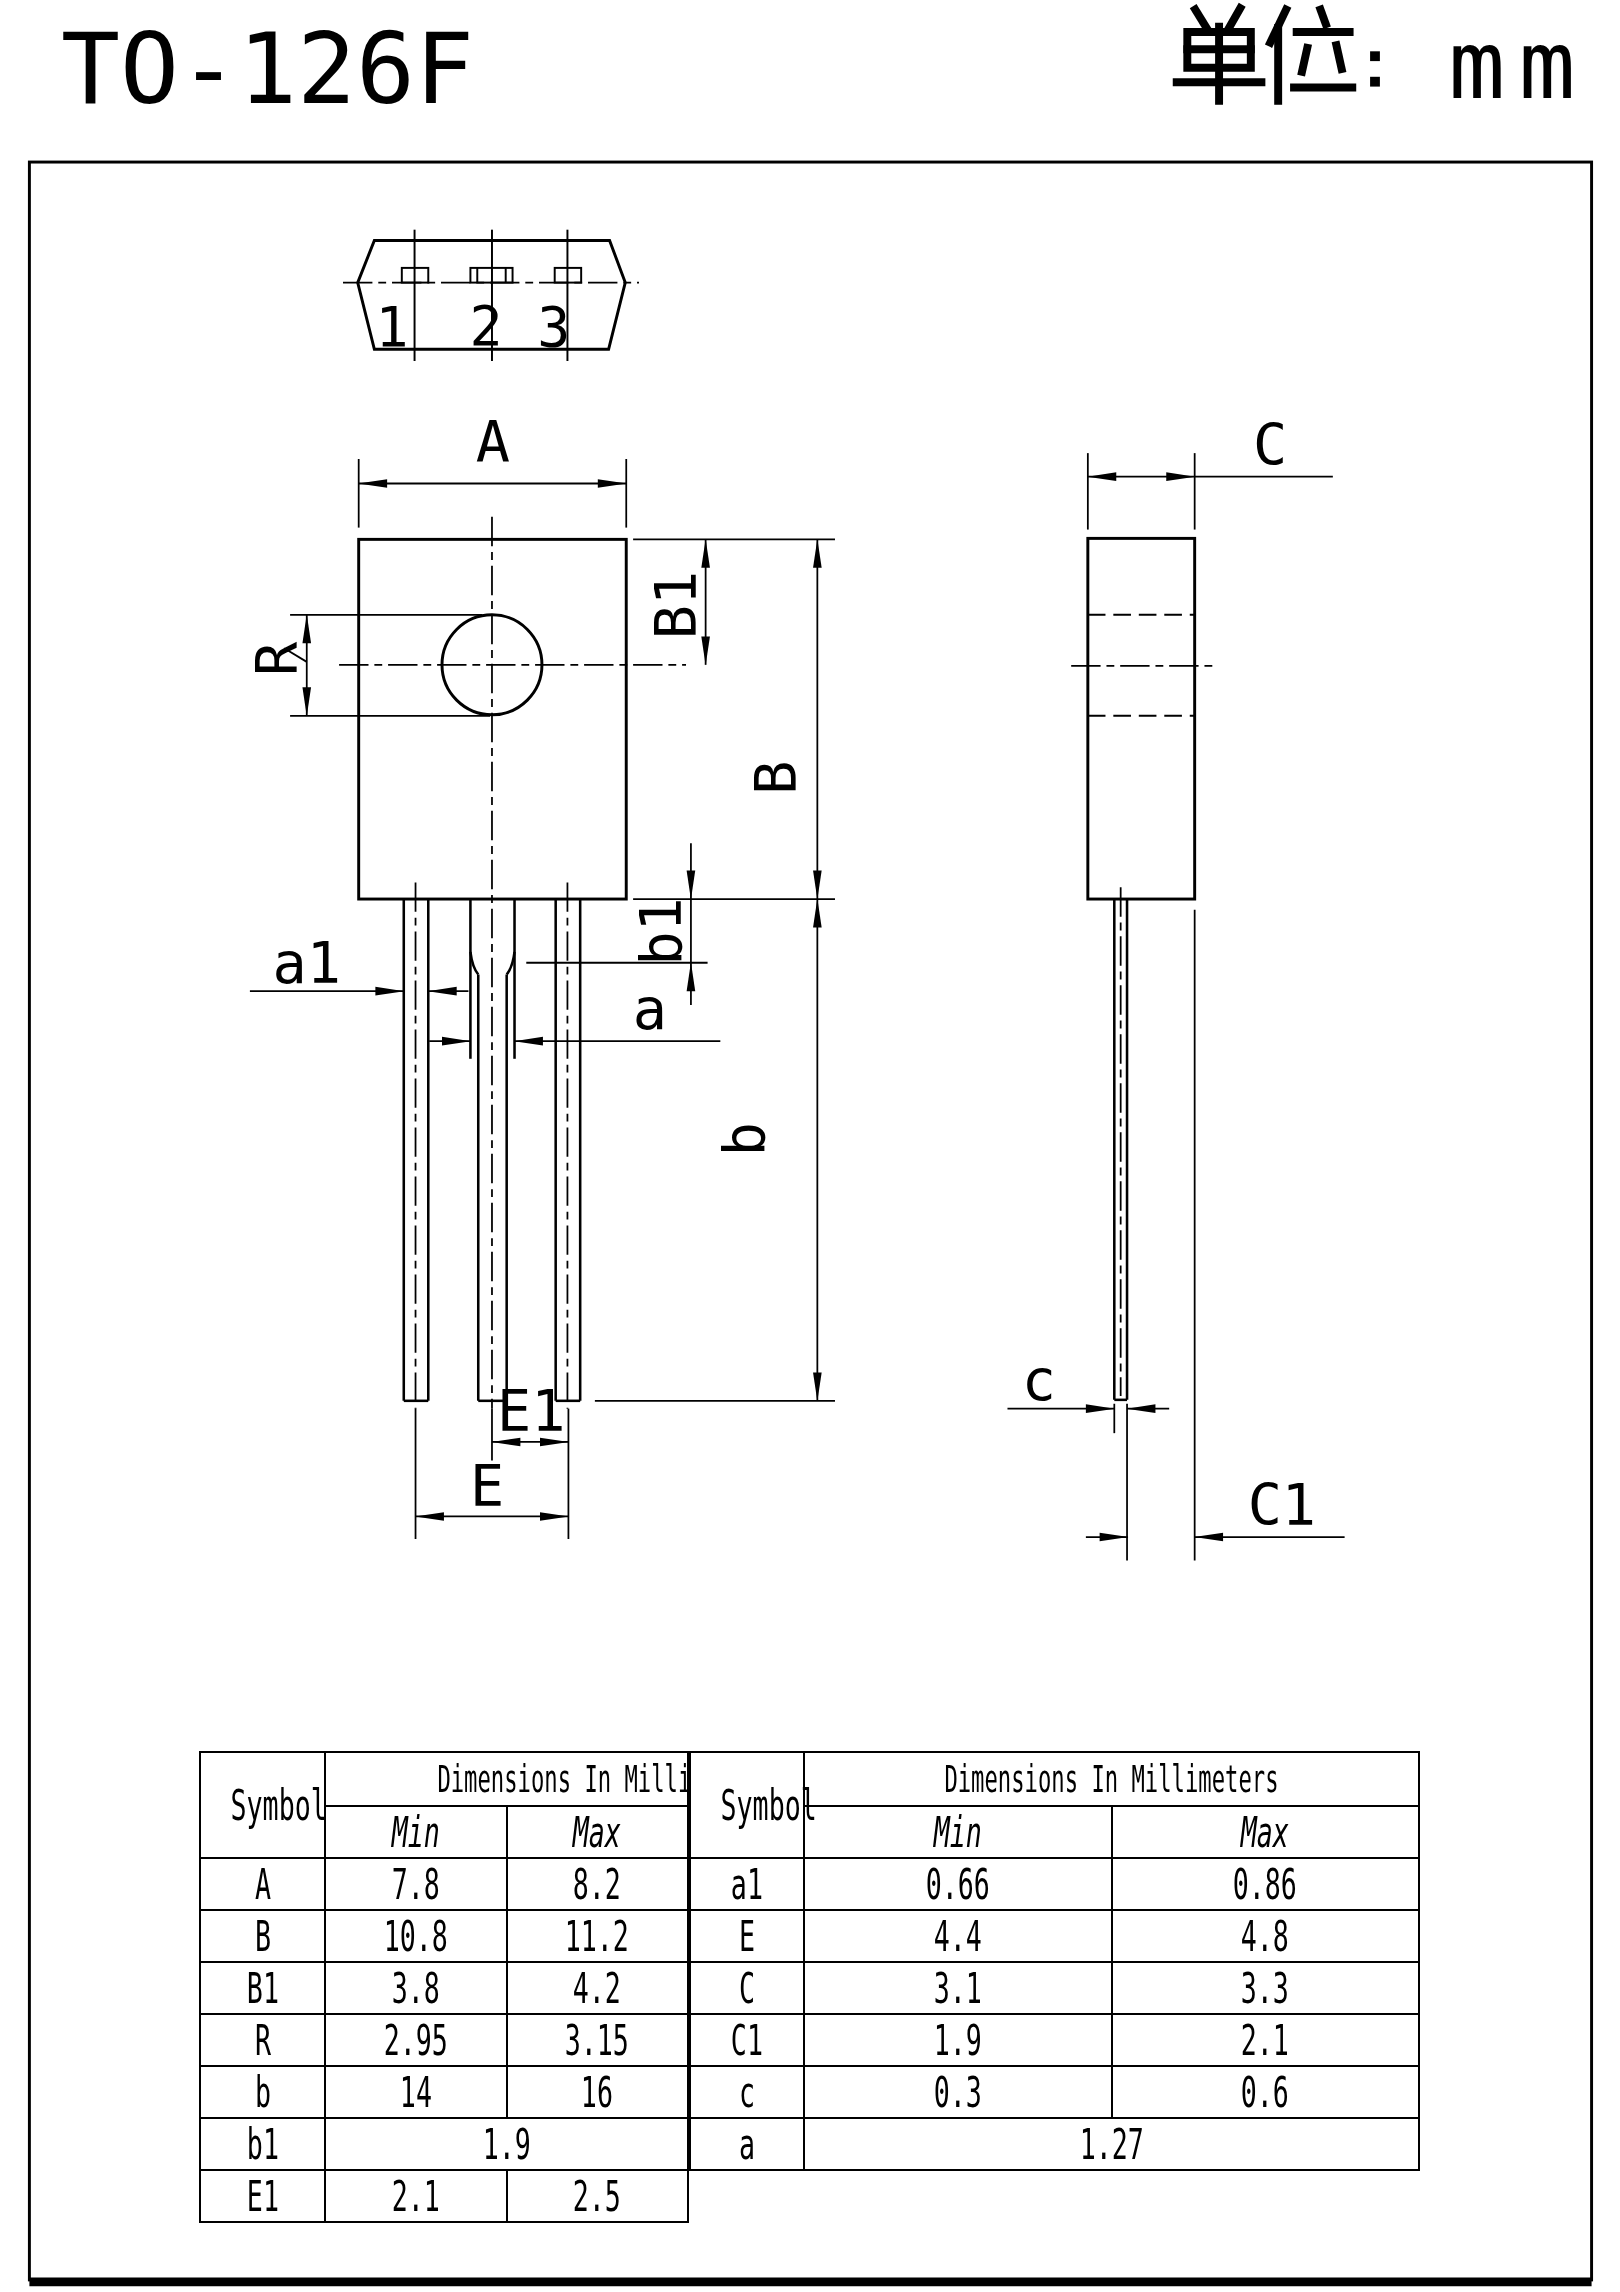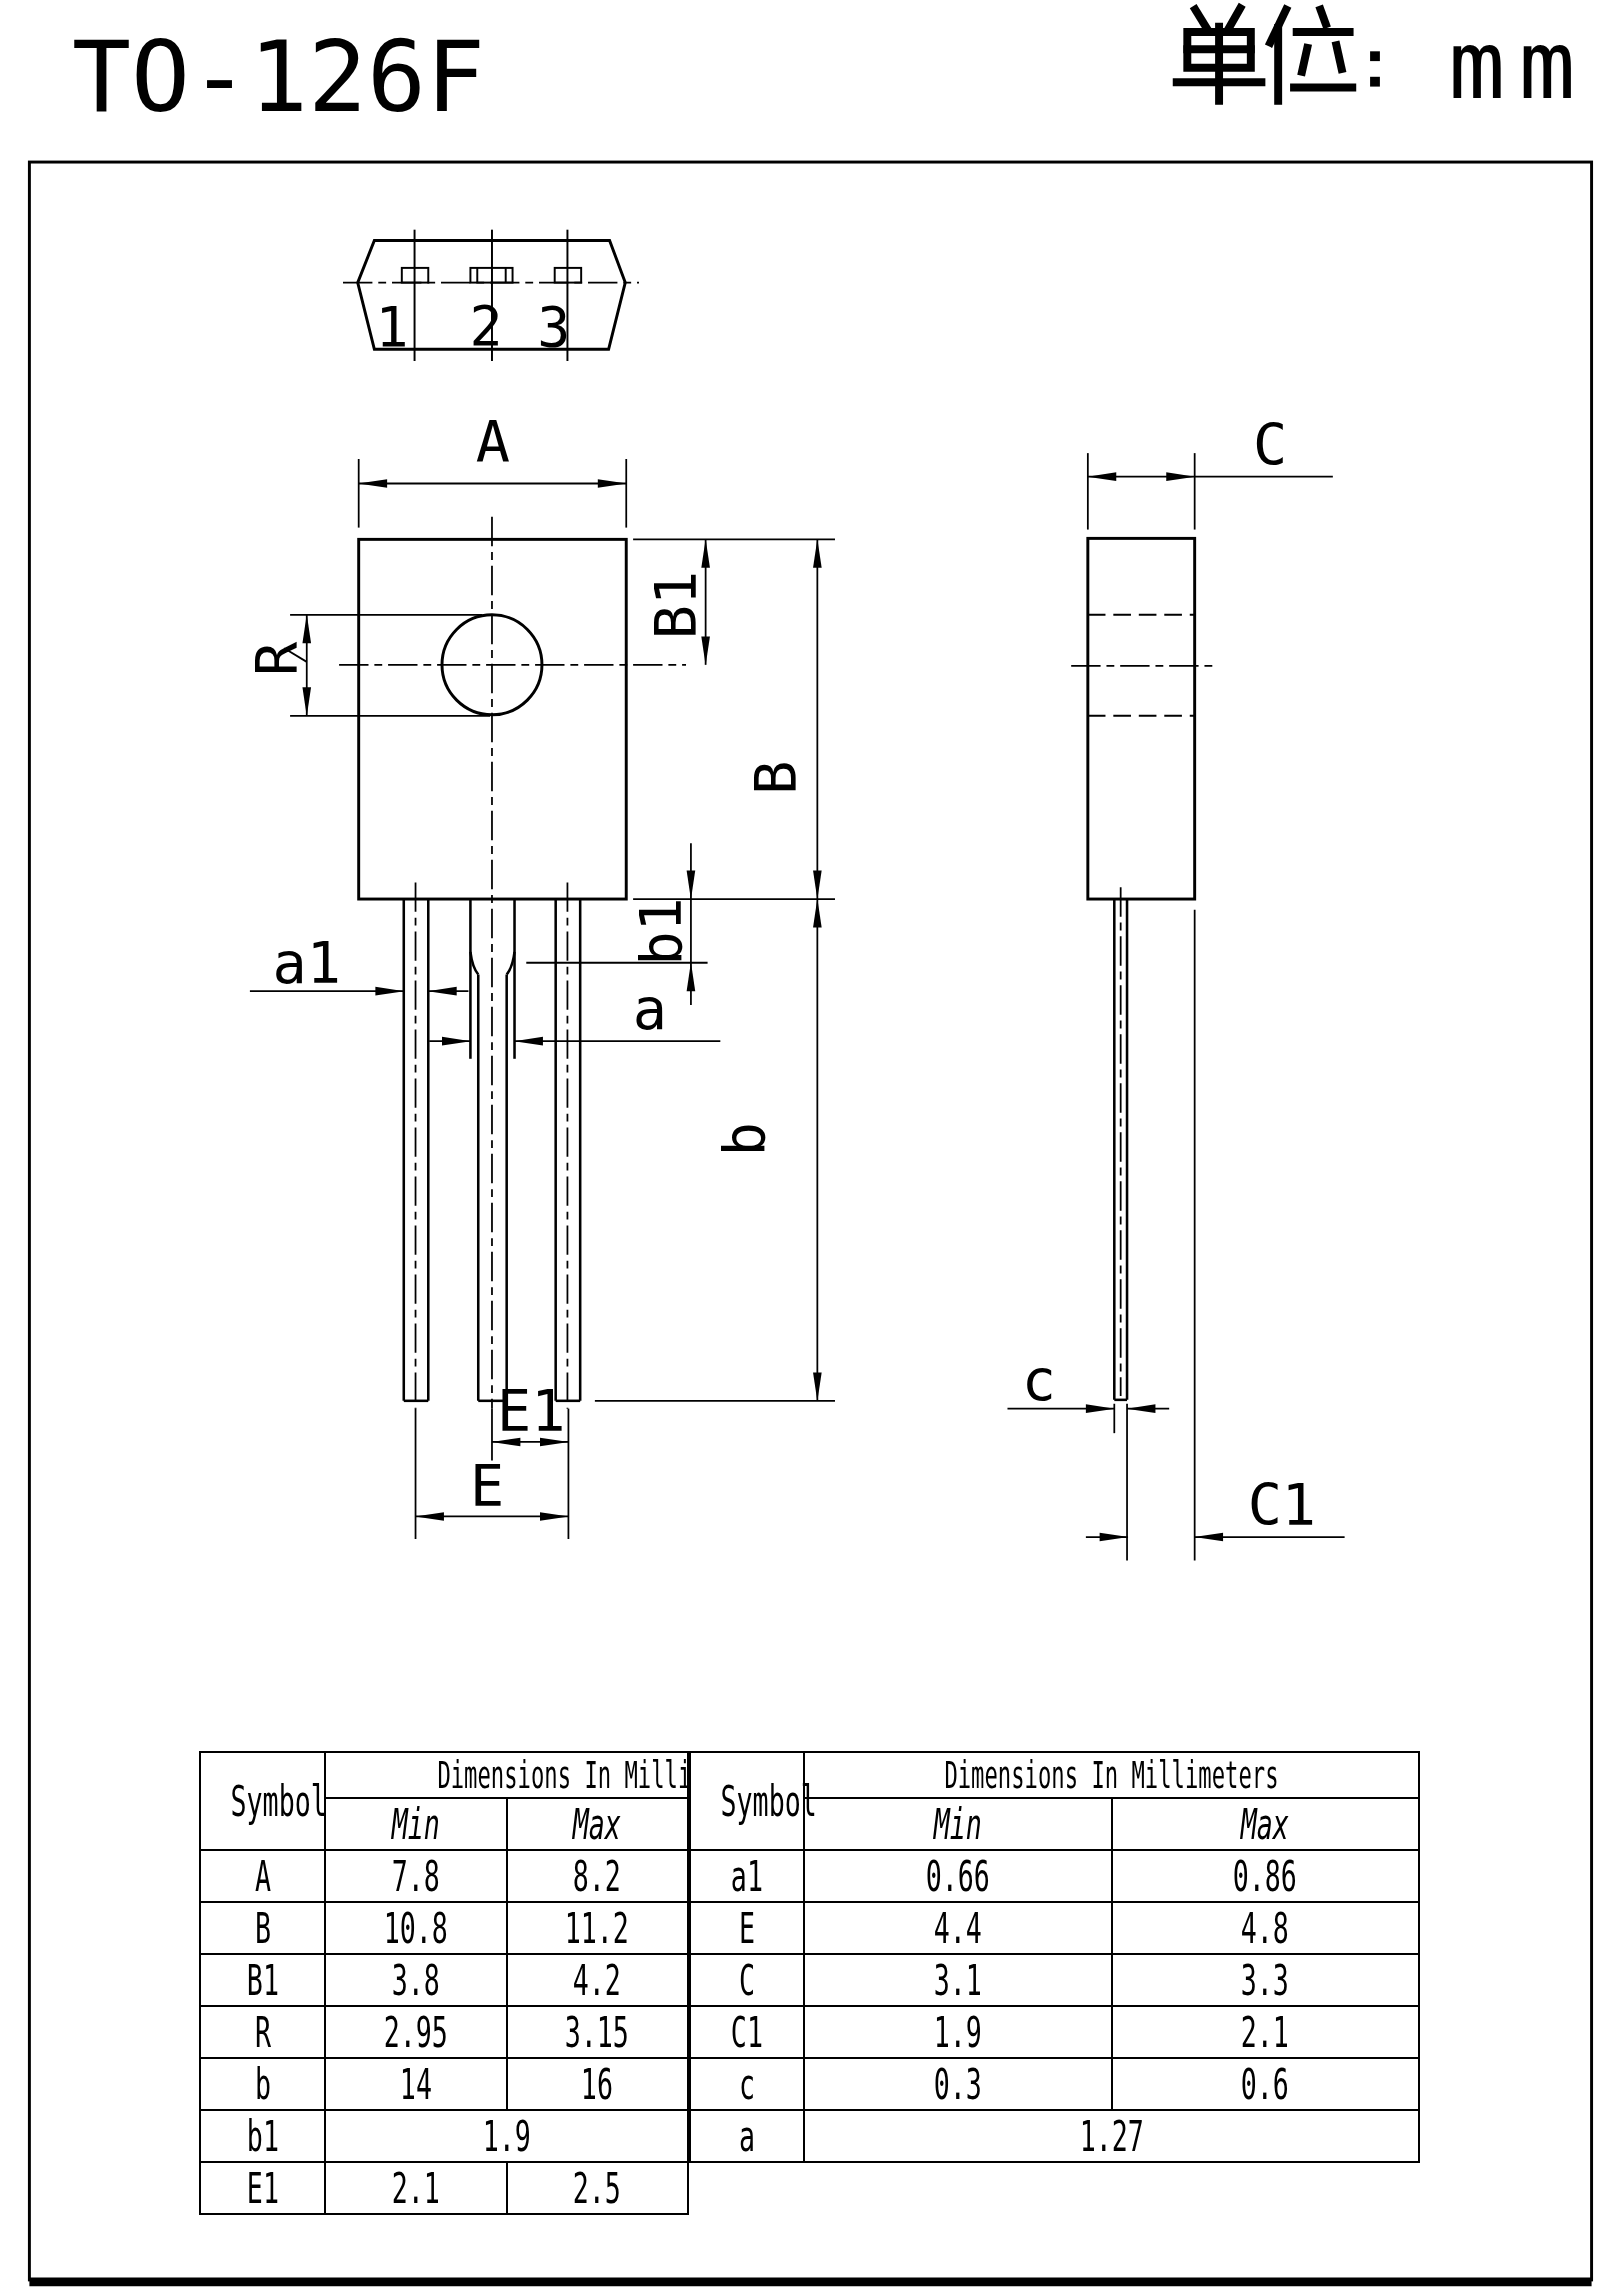--- a/index.html
+++ b/index.html
@@ -1,24 +1,24 @@
 <!DOCTYPE html>
 <html><head>
 <meta charset="utf-8">
 <style>
   html,body { margin:0; padding:0; background:#ffffff; }
   #page { position:relative; width:1620px; height:2293px; background:#fff; overflow:hidden; }
   svg text { font-family:"DejaVu Sans Mono", monospace; fill:#000; stroke:none; }
   .ttl { font-family:"DejaVu Sans Mono", monospace; font-size:98px; color:#000;
-         position:absolute; left:72px; top:11.8px; letter-spacing:0; white-space:nowrap;margin-top:8px; }
+         position:absolute; left:61px; top:11.8px; letter-spacing:0; white-space:nowrap; }
   .sr { position:absolute; opacity:0; font-size:2px; left:0; top:0; }
   
   table.dim { border-collapse:collapse; position:absolute; table-layout:fixed; background:#fff; }
   table.dim td, table.dim th { border:2px solid #000; padding:0; text-align:center; vertical-align:middle; font-weight:normal; }
-  tr.h1 { height:46px; } tr.h2 { height:47px;font-style:italic; } tr.d { height:49px; }
+  tr.h1 { height:54px; } tr.h2 { height:47px;font-style:italic; } tr.d { height:49px; }
   .ct  { display:inline-block; font-family:"DejaVu Sans Mono", monospace; font-size:43px; transform:scaleX(0.62); white-space:nowrap; }
   .ct2 { display:inline-block; font-family:"DejaVu Sans Mono", monospace; font-size:37px; transform:scaleX(0.60); white-space:nowrap; }
 </style>
 </head>
 <body>
 
 <div id="page">
 
   <div class="ttl">TO-126F</div>
 

